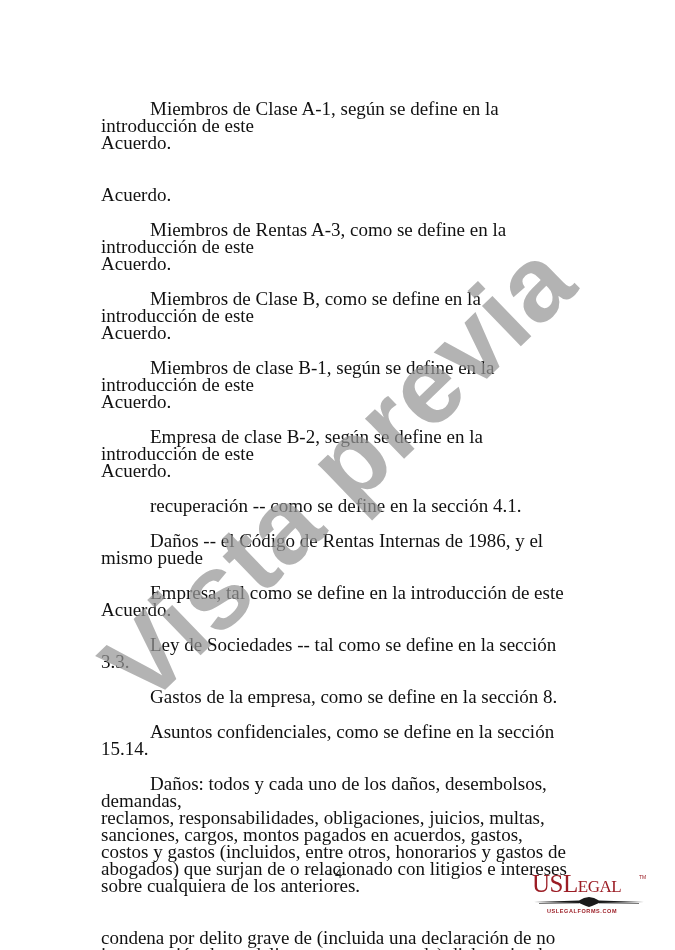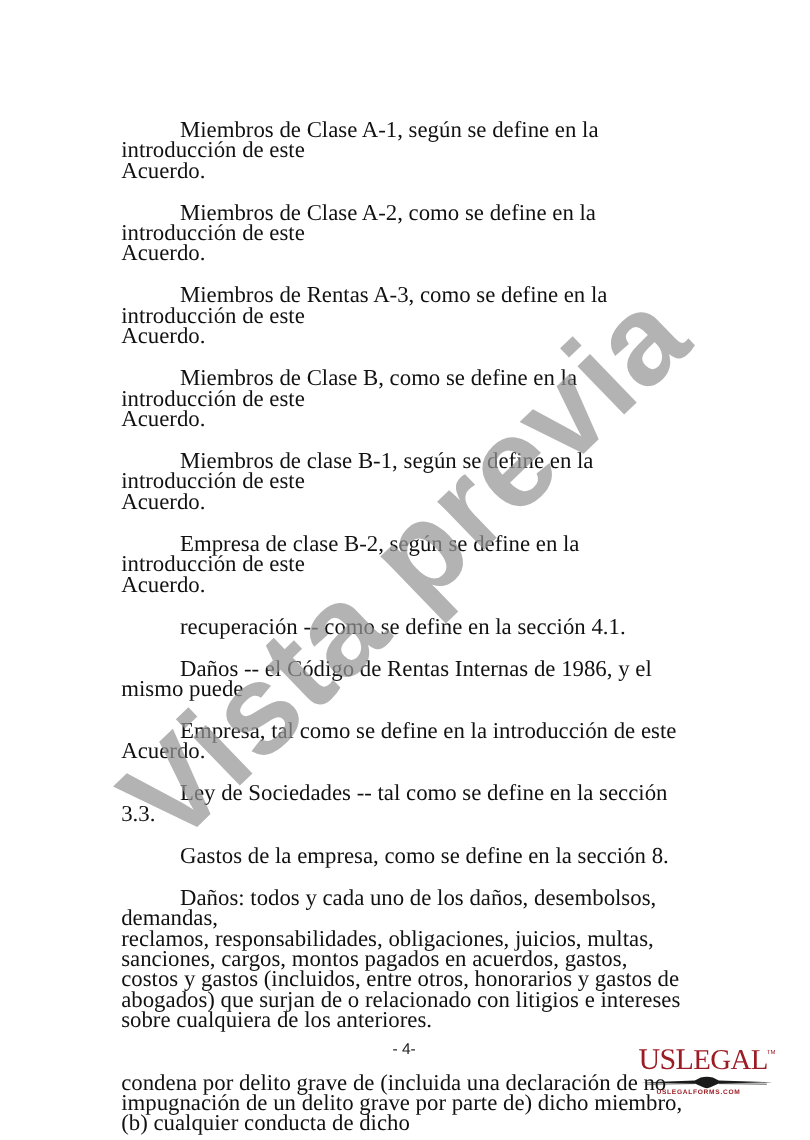--- a/index.html
+++ b/index.html
@@ -22,44 +22,45 @@
     font-family: "Liberation Sans", sans-serif; font-weight: bold;
     font-size: 106px; color: rgba(150,150,150,0.72); white-space: nowrap;
     transform: rotate(-44deg); transform-origin: 50% 50%;
     letter-spacing: 1px; pointer-events: none;
   }
   .logo { position: absolute; left: 530px; top: 872px; width: 120px; height: 50px; }
   .logo-text {
     font-family: "Liberation Serif", serif; font-size: 25px; color: #9b1c24;
     letter-spacing: -0.5px; line-height: 24px; position: absolute; left: 2px; top: 0;
   }
-  .logo-text .small { font-size: 24px; }
+  .logo-text .small { font-size: 17px; }
   .logo-tm { position: absolute; left: 109px; top: 2px; font-size: 5px; color: #9b1c24; font-family: "Liberation Sans", sans-serif; }
   .logo-wing { position: absolute; left: 4px; top: 25px; }
   .logo-url {
     position: absolute; left: 17px; top: 36px; font-family: "Liberation Sans", sans-serif;
     font-size: 5.5px; font-weight: bold; color: #9b1c24; letter-spacing: 0.6px;
   }
 </style>
 </head>
 <body>
 
 <div class="page">
   <div class="content">
     <p class="para"><span class="indent"></span><span>Miembros de Clase A-1, según se define en la introducción de este</span><br><span>Acuerdo.</span></p>
-    <p class="para"><span class="indent"></span><span>Miembros de Clase A-2, como se define en la introducción de este</span><br><span>Acuerdo.</span></p>
+    <p class="para"><span class="indent"></span><br><span>Acuerdo.</span></p>
     <p class="para"><span class="indent"></span><span>Miembros de Rentas A-3, como se define en la introducción de este</span><br><span>Acuerdo.</span></p>
     <p class="para"><span class="indent"></span><span>Miembros de Clase B, como se define en la introducción de este</span><br><span>Acuerdo.</span></p>
     <p class="para"><span class="indent"></span><span>Miembros de clase B-1, según se define en la introducción de este</span><br><span>Acuerdo.</span></p>
     <p class="para"><span class="indent"></span><span>Empresa de clase B-2, según se define en la introducción de este</span><br><span>Acuerdo.</span></p>
     <p class="para single"><span class="indent"></span><span>recuperación -- como se define en la sección 4.1.</span></p>
     <p class="para"><span class="indent"></span><span>Daños -- el Código de Rentas Internas de 1986, y el mismo puede</span><br></p>
     <p class="para single"><span class="indent"></span><span>Empresa, tal como se define en la introducción de este Acuerdo.</span></p>
     <p class="para single"><span class="indent"></span><span>Ley de Sociedades -- tal como se define en la sección 3.3.</span></p>
     <p class="para single"><span class="indent"></span><span>Gastos de la empresa, como se define en la sección 8.</span></p>
+    <p class="para single"><span class="indent"></span><span>Asuntos confidenciales, como se define en la sección 15.14.</span></p>
     <p class="para"><span class="indent"></span><span>Daños: todos y cada uno de los daños, desembolsos, demandas,</span><br><span>reclamos, responsabilidades, obligaciones, juicios, multas, sanciones, cargos, montos pagados en acuerdos, gastos, costos y gastos (incluidos, entre otros, honorarios y gastos de abogados) que surjan de o relacionado con litigios e intereses sobre cualquiera de los anteriores.</span></p>
     <p class="para"><span class="indent"></span><br><span>condena por delito grave de (incluida una declaración de no impugnación de un delito grave por parte de) dicho miembro, (b) cualquier conducta de dicho</span></p>
   </div>
 
   <div class="page-num">- 4-</div>
 
   <div class="watermark">Vista previa</div>
 
   <div class="logo">
     <div class="logo-text"><span>US</span><span>L</span><span class="small">EGAL</span></div>

